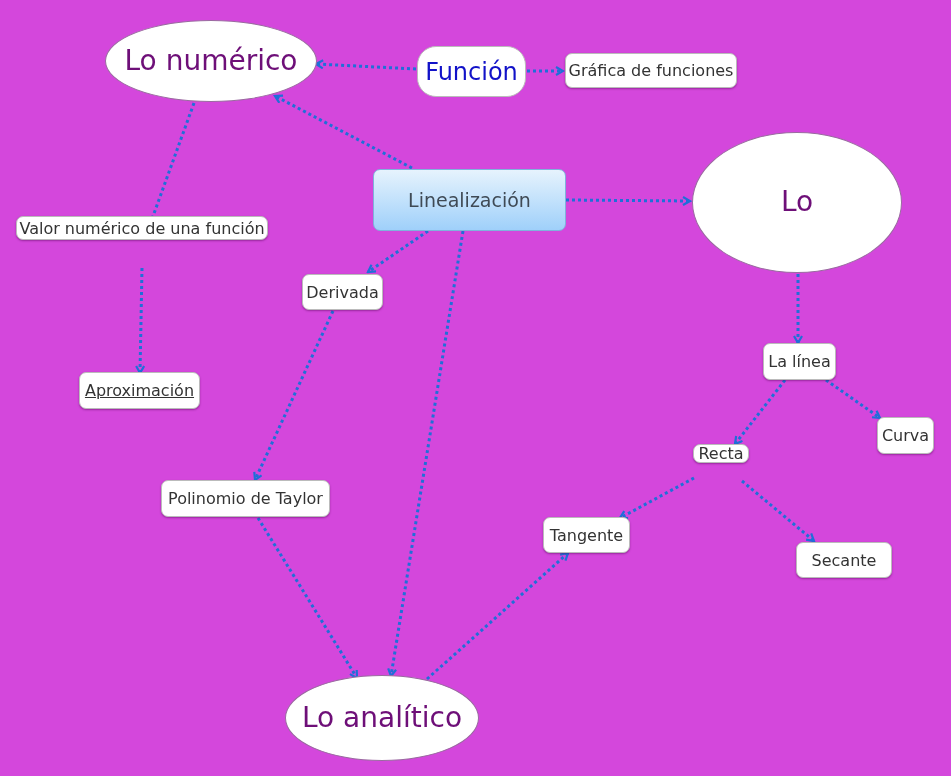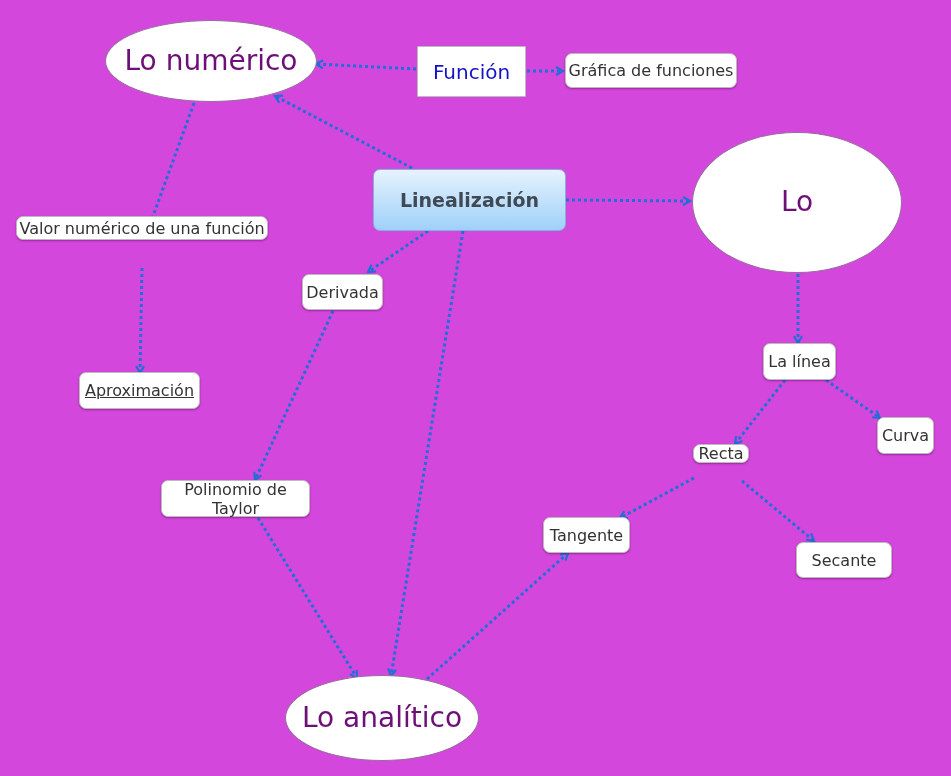--- a/index.html
+++ b/index.html
@@ -15,23 +15,23 @@
     font-size:16px; box-shadow:0 1px 2px rgba(80,0,80,0.45);
     border:1px solid #bbb;
   }
   .ellipse {
     background:#ffffff; border-radius:50%; color:#6e0f78;
     font-size:28px; line-height:1.3; border:1px solid #9a6aa0;
   }
   .root {
     background:linear-gradient(#e6f3fd, #9fd0fa);
     border-radius:7px; border:1px solid #7fb2dc;
-    color:#3f4a55; font-weight:bold; font-size:19px;
+    color:#3f4a55; font-weight:normal; font-size:19px;
   }
-  .funcion { background:#fff; border-radius:1px; color:#1212c8; font-size:20px; border:1px solid #bbb; }
+  .funcion { background:#fff; border-radius:19px; color:#1212c8; font-size:24px; border:1px solid #bbb; }
 </style>
 </head>
 <body>
 
 <svg class="edges" viewBox="0 0 951 776">
   <defs>
     <marker id="arr" markerWidth="10" markerHeight="10" refX="8" refY="5" orient="auto" markerUnits="userSpaceOnUse">
       <path d="M1,1 L8,5 L1,9" fill="none" stroke="#1f6fd8" stroke-width="2.2"></path>
     </marker>
   </defs>
@@ -80,21 +80,21 @@
 </div>
 
 <div class="node box" style="left:79px;top:372px;width:121px;height:37px;text-decoration:underline;">
   <span>Aproximación</span>
 </div>
 
 <div class="node box" style="left:302px;top:274px;width:81px;height:36px;">
   <span>Derivada</span>
 </div>
 
-<div class="node box" style="left:161px;top:480px;width:149px;height:37px;">
+<div class="node box" style="left:161px;top:480px;width:169px;height:37px;">
   <span>Polinomio de Taylor</span>
 </div>
 
 <div class="node ellipse" style="left:285px;top:675px;width:194px;height:86px;">
   <span>Lo analítico</span>
 </div>
 
 <div class="node box" style="left:763px;top:343px;width:73px;height:37px;">
   <span>La línea</span>
 </div>

